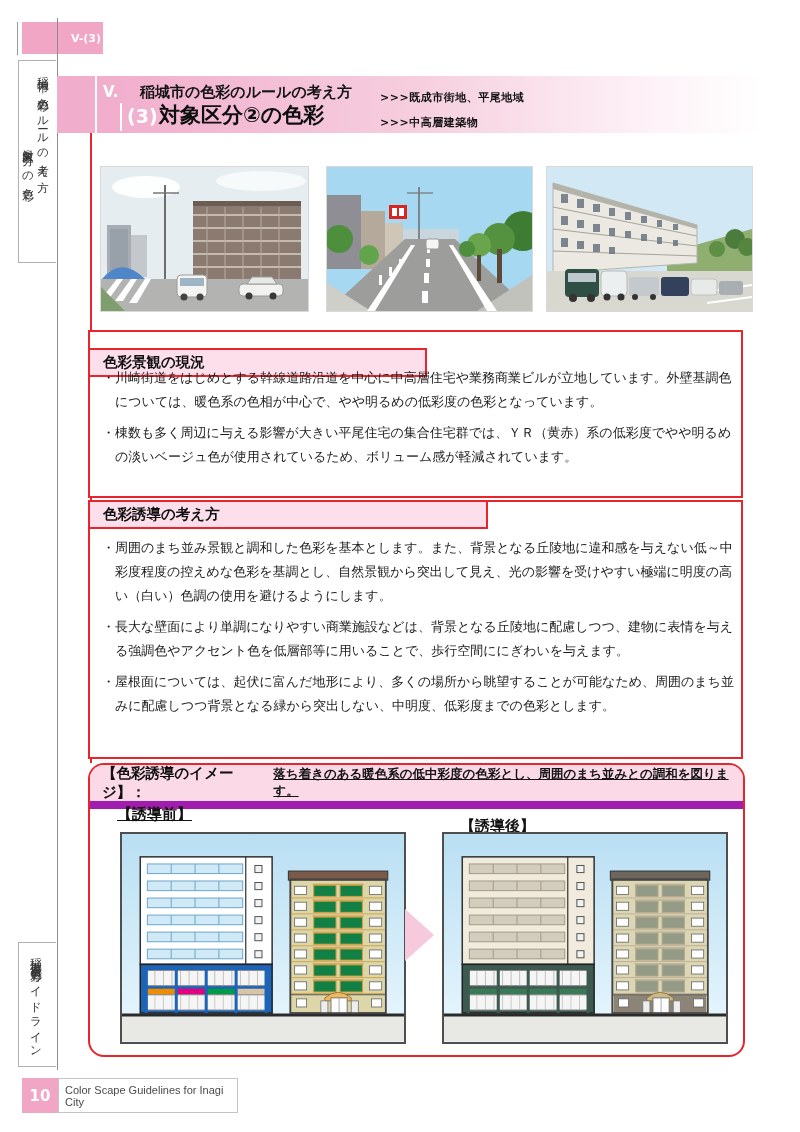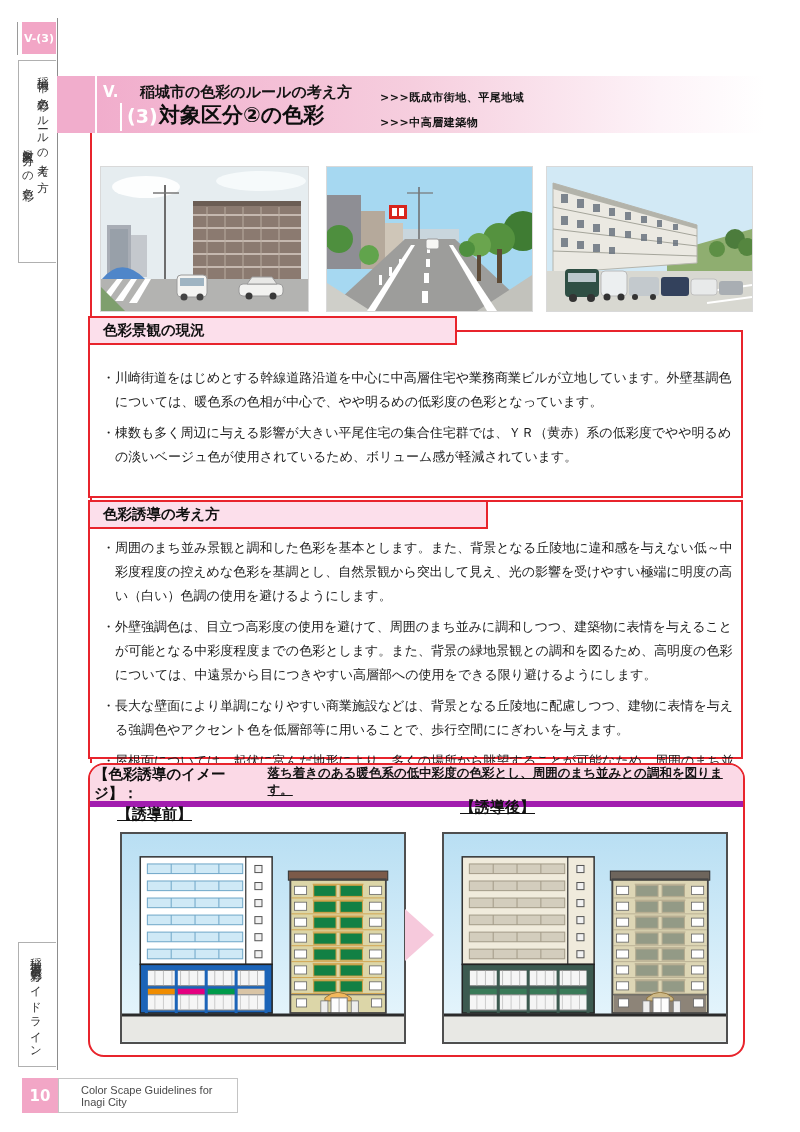--- a/index.html
+++ b/index.html
@@ -2,21 +2,21 @@
 <html><head>
 <meta charset="utf-8">
 <style>
   html,body{margin:0;padding:0;background:#fff;}
   .page{position:relative;width:800px;height:1132px;background:#fff;overflow:hidden;
         font-family:"DejaVu Sans","Liberation Sans",sans-serif;color:#1b1b1b;}
   .abs{position:absolute;}
 
   
   .corner-tag{left:22px;top:22px;width:34px;height:32px;background:#f2a6c6;color:#fff;
-    font-size:11px;font-weight:bold;display:flex;align-items:center;justify-content:center;}
+    font-size:11px;font-weight:bold;display:flex;align-items:center;justify-content:center;padding-left:47px;}
   .corner-tick{left:17px;top:22px;width:1px;height:33px;background:#9a9a9a;}
   .main-rule{left:57px;top:18px;width:1px;height:1052px;background:#8d8d8d;}
 
   
   .vtext{writing-mode:vertical-rl;text-orientation:upright;font-size:11.5px;color:#333;
     letter-spacing:2px;line-height:14px;}
   .sb-tick{background:#b0b0b0;}
 
   
   .band-left{left:57px;top:76px;width:38px;height:57px;background:#f1adcc;}
@@ -39,36 +39,36 @@
   .sec-rect{border:2px solid #e8242c;background:#fff;}
   .sec-head{background:#fcdfeb;border:2px solid #e8242c;display:flex;align-items:center;
     padding-left:13px;font-size:14.5px;font-weight:bold;color:#111;box-sizing:border-box;}
   .bullets{width:632px;}
   .bullet{font-size:13px;line-height:24px;margin:0 0 7px 0;padding-left:13px;text-indent:-13px;color:#1b1b1b;}
   .bullet::before{content:"・";}
 
   
   .img-box{left:88px;top:763px;width:657px;height:294px;border:2px solid #e8242c;
     border-radius:16px;background:#fff;overflow:hidden;box-sizing:border-box;}
-  .img-box-head{height:36px;background:#fbd9e6;border-bottom:6px solid #a21caf;
-    display:flex;padding-left:4px;}
+  .img-box-head{height:36px;background:#fbd9e6;border-bottom:8px solid #a21caf;
+    display:flex;align-items:center;padding-left:12px;}
   .ib-title{font-size:14.5px;font-weight:bold;color:#0f0f0f;}
   .ib-desc{font-size:12.5px;font-weight:bold;color:#141414;text-decoration:underline;}
   .panel-label{font-size:15px;font-weight:bold;color:#111;text-decoration:underline;}
   .panel{top:832px;width:282px;height:208px;border:2px solid #4f4f4f;box-sizing:content-box;
     background:linear-gradient(#b9dff3,#eaf7fd);}
   .panel svg{display:block;width:100%;height:100%;}
   .arrow{left:405px;top:909px;width:0;height:0;border-top:26px solid transparent;
     border-bottom:26px solid transparent;border-left:29px solid #f6c9dc;}
 
   
   .page-num{left:22px;top:1078px;width:36px;height:35px;background:#f2a6c6;color:#fff;
     font-size:15px;font-weight:bold;display:flex;align-items:center;justify-content:center;}
   .doc-box{left:58px;top:1078px;width:180px;height:35px;border:1px solid #c4c4c4;
-    display:flex;align-items:center;padding-left:22px;box-sizing:border-box;
+    display:flex;align-items:center;padding-left:6px;box-sizing:border-box;
     font-family:"Liberation Sans",sans-serif;font-size:11px;color:#4a4a4a;}
 </style>
 </head>
 <body>
 
 <div class="page">
 
   <div class="abs corner-tick"></div>
   <div class="abs corner-tag">V-(3)</div>
   <div class="abs main-rule"></div>
@@ -219,43 +219,42 @@
       <circle cx="26" cy="131" r="4" fill="#333333"></circle>
         <circle cx="44" cy="131" r="4" fill="#333333"></circle>
       <circle cx="60" cy="130" r="3.5" fill="#333333"></circle>
         <circle cx="74" cy="130" r="3.5" fill="#333333"></circle>
       <circle cx="88" cy="130" r="3" fill="#333333"></circle>
         <circle cx="106" cy="130" r="3" fill="#333333"></circle>
     </svg>
   </div>
 
   <div class="abs sec-rect" style="left:88px;top:330px;width:651px;height:164px;"></div>
-  <div class="abs sec-head" style="left:88px;top:316px;width:369px;height:29px;">色彩景観の現況</div>
+  <div class="abs sec-head" style="left:88px;top:348px;width:339px;height:29px;">色彩景観の現況</div>
   <div class="abs bullets" style="left:102px;top:366px;">
     <p class="bullet">川崎街道をはじめとする幹線道路沿道を中心に中高層住宅や業務商業ビルが立地しています。外壁基調色については、暖色系の色相が中心で、やや明るめの低彩度の色彩となっています。</p>
     <p class="bullet">棟数も多く周辺に与える影響が大きい平尾住宅の集合住宅群では、ＹＲ（黄赤）系の低彩度でやや明るめの淡いベージュ色が使用されているため、ボリューム感が軽減されています。</p>
   </div>
 
   <div class="abs sec-rect" style="left:88px;top:500px;width:651px;height:255px;"></div>
   <div class="abs sec-head" style="left:88px;top:500px;width:400px;height:29px;">色彩誘導の考え方</div>
   <div class="abs bullets" style="left:102px;top:536px;">
     <p class="bullet">周囲のまち並み景観と調和した色彩を基本とします。また、背景となる丘陵地に違和感を与えない低～中彩度程度の控えめな色彩を基調とし、自然景観から突出して見え、光の影響を受けやすい極端に明度の高い（白い）色調の使用を避けるようにします。</p>
-    <p class="bullet">外壁強調色は、目立つ高彩度の使用を避けて、周囲のまち並みに調和しつつ、建築物に表情を与えることが可能となる中彩度程度までの色彩とします。また、背景の緑地景観との調和を図るため、高明度の色彩については、中遠景から目につきやすい高層部への使用をできる限り避けるようにします。</p>
     <p class="bullet">長大な壁面により単調になりやすい商業施設などは、背景となる丘陵地に配慮しつつ、建物に表情を与える強調色やアクセント色を低層部等に用いることで、歩行空間ににぎわいを与えます。</p>
     <p class="bullet">屋根面については、起伏に富んだ地形により、多くの場所から眺望することが可能なため、周囲のまち並みに配慮しつつ背景となる緑から突出しない、中明度、低彩度までの色彩とします。</p>
   </div>
 
   <div class="abs img-box">
     <div class="img-box-head">
       <span class="ib-title">【色彩誘導のイメージ】：</span>
       <span class="ib-desc">落ち着きのある暖色系の低中彩度の色彩とし、周囲のまち並みとの調和を図ります。</span>
     </div>
   </div>
   <div class="abs panel-label" style="left:117px;top:805px;">【誘導前】</div>
-  <div class="abs panel-label" style="left:460px;top:798px;">【誘導後】</div>
+  <div class="abs panel-label" style="left:460px;top:817px;">【誘導後】</div>
 
   <div class="abs panel" style="left:120px;">
     <svg id="panel-before" viewBox="0 0 278 204">
         <rect x="0" y="177" width="278" height="27" fill="#e8e8e4"></rect>
         <line x1="0" y1="178" x2="278" y2="178" stroke="#2a2a2a" stroke-width="3"></line>
         <rect x="18" y="22" width="130" height="106" fill="#ffffff" stroke="#333" stroke-width="1.5"></rect>
         <rect x="25" y="29" width="94" height="9.5" fill="#cfe9f6" stroke="#6fa7c8" stroke-width="1"></rect>
         <line x1="48.5" y1="29" x2="48.5" y2="38.5" stroke="#6fa7c8" stroke-width="1"></line>
         <line x1="72" y1="29" x2="72" y2="38.5" stroke="#6fa7c8" stroke-width="1"></line>
         <line x1="95.5" y1="29" x2="95.5" y2="38.5" stroke="#6fa7c8" stroke-width="1"></line>

